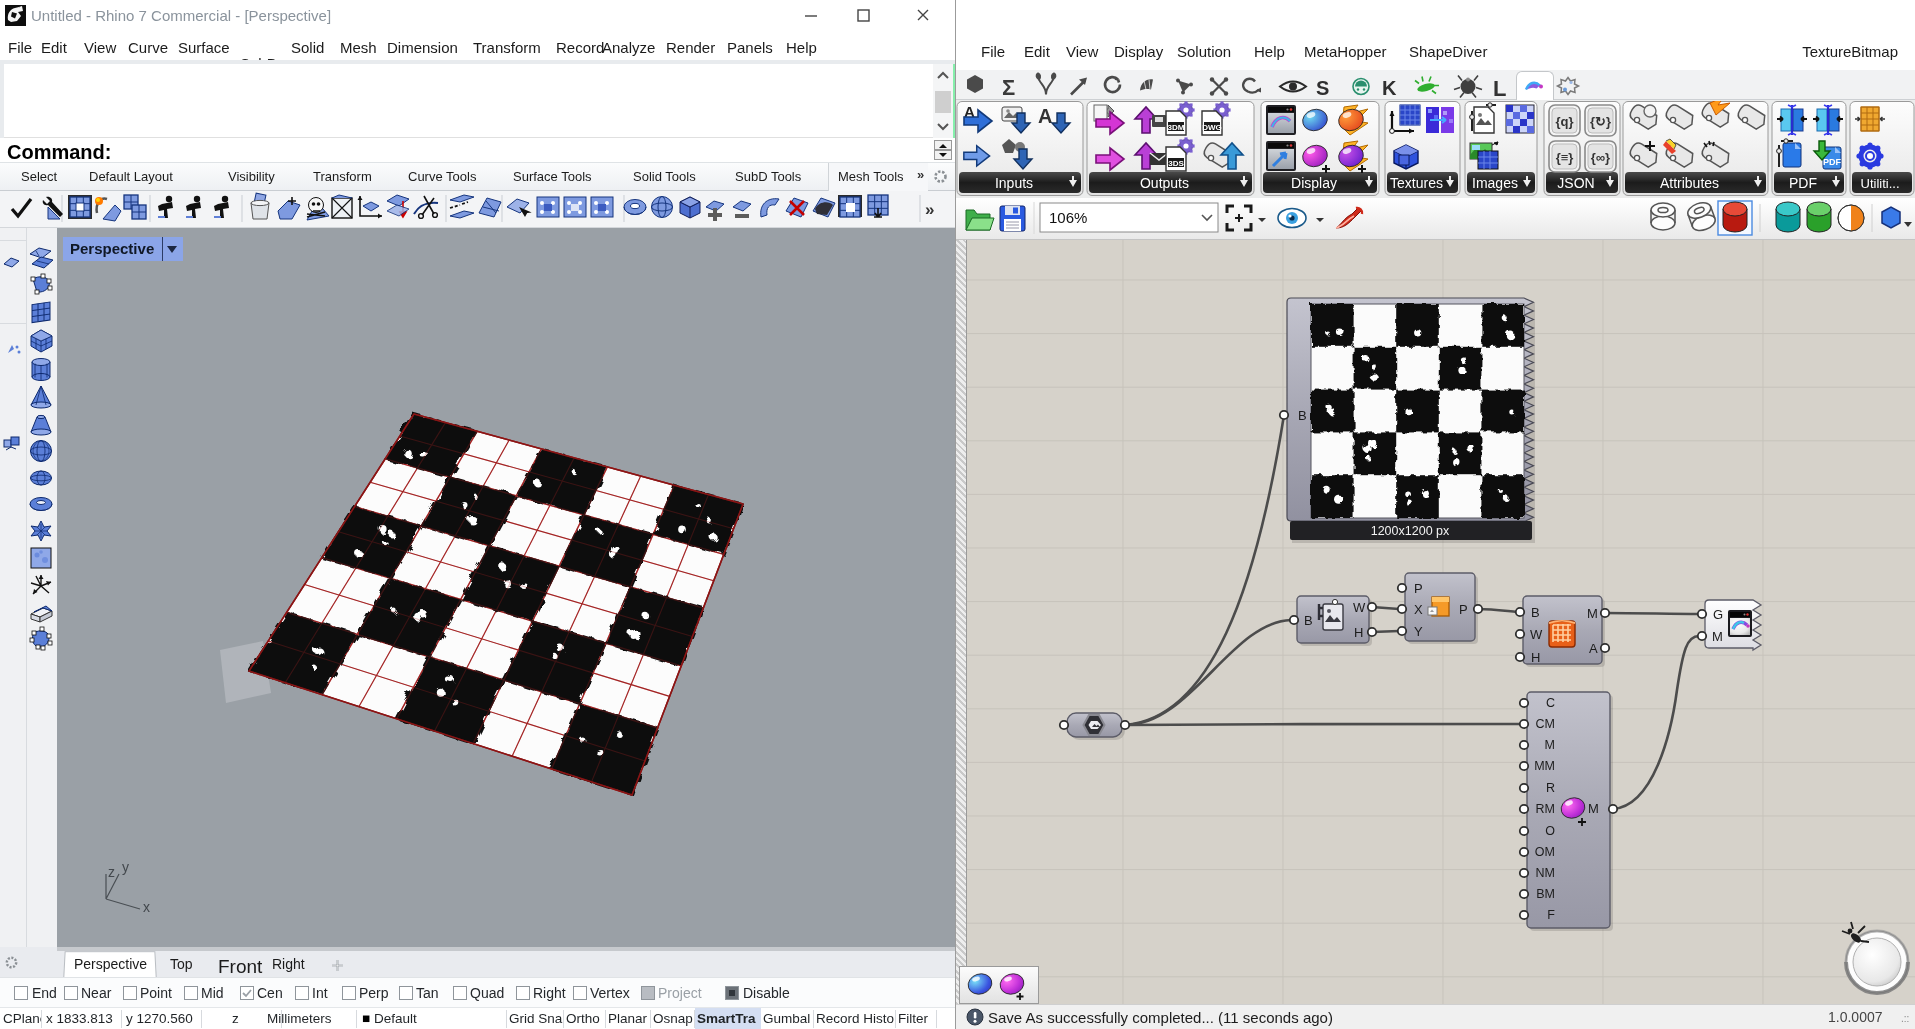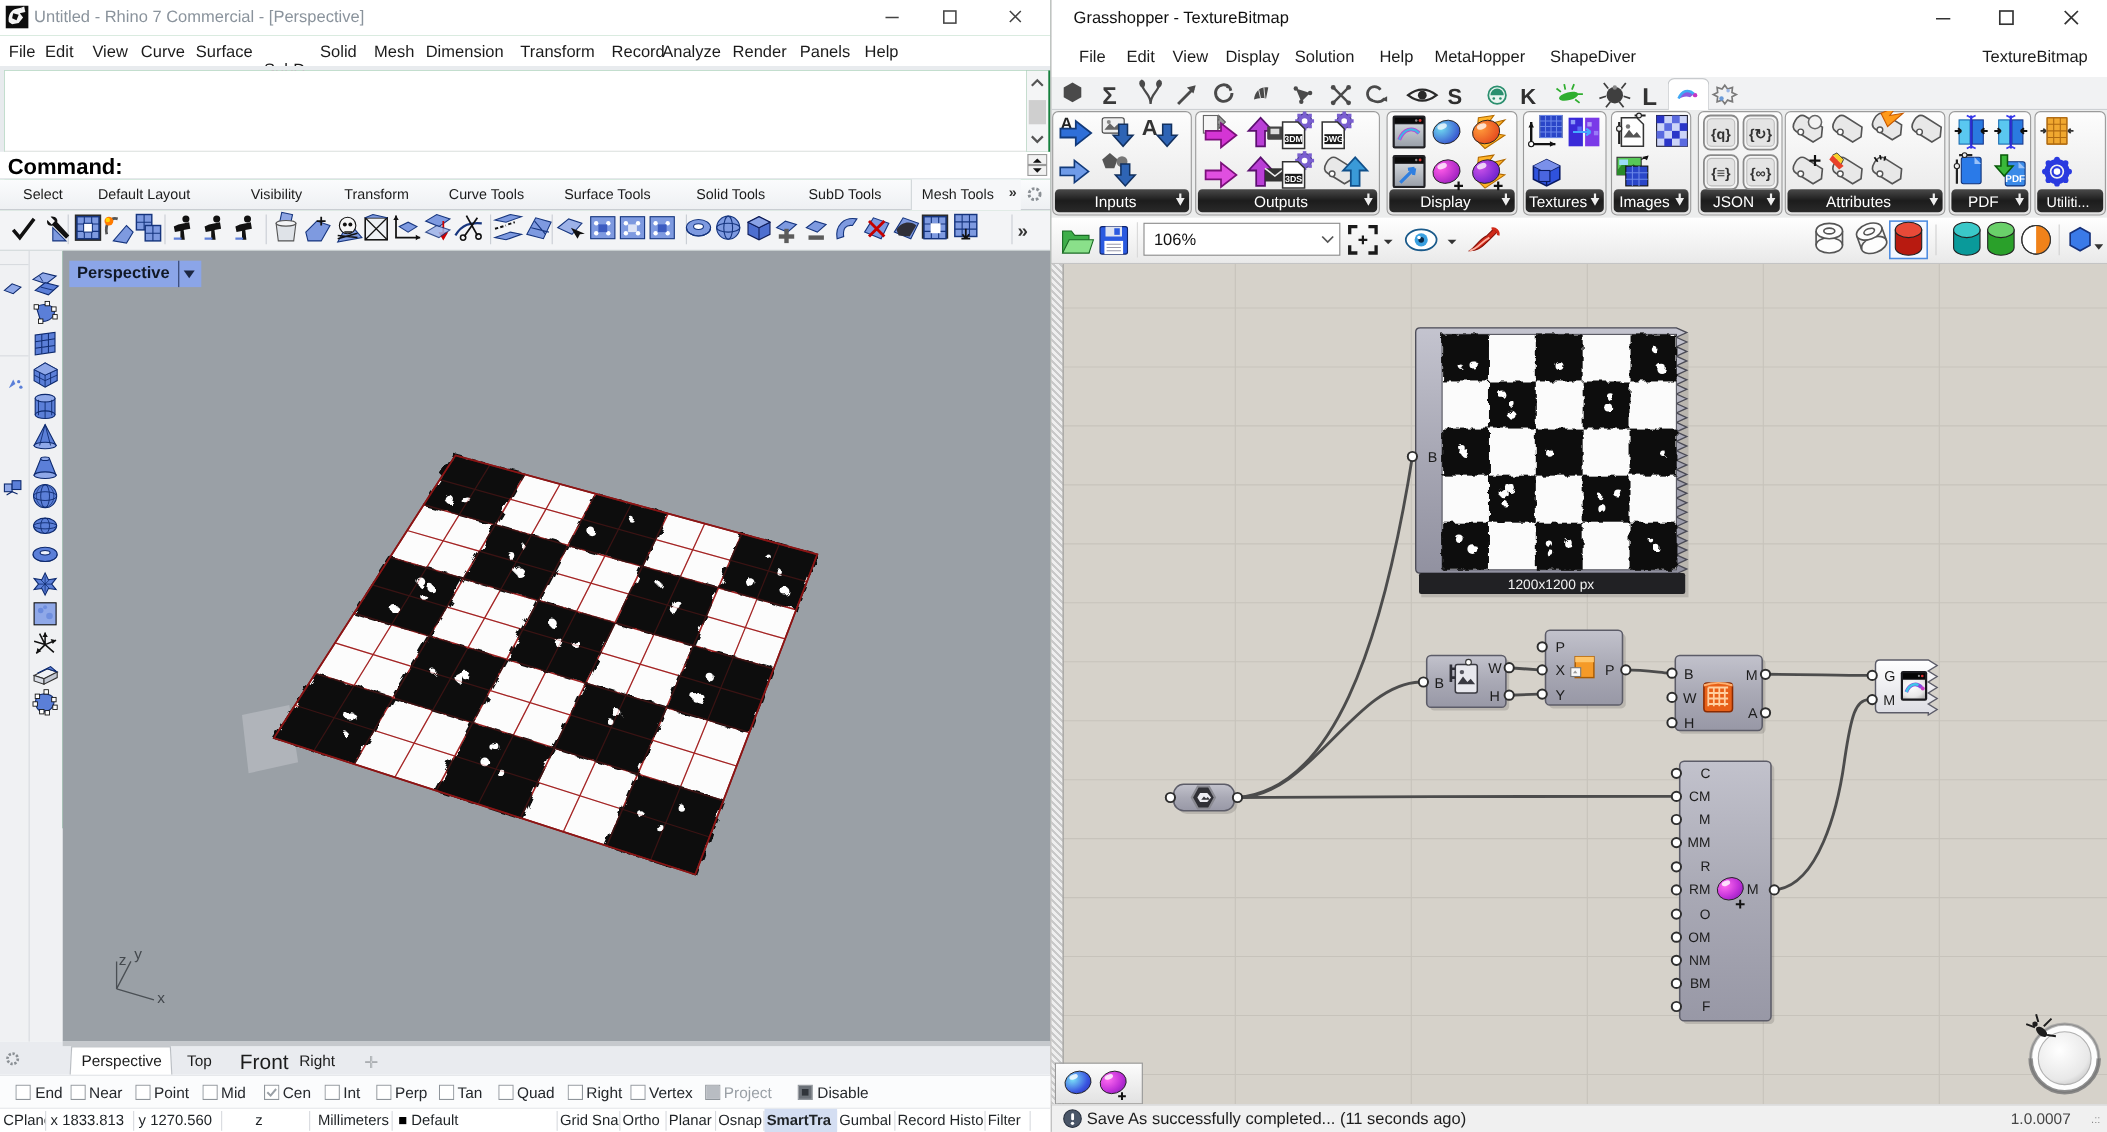--- a/index.html
+++ b/index.html
@@ -1,17 +1,17 @@
 <!DOCTYPE html>
 <html><head><meta charset="utf-8"><style>
 *{margin:0;padding:0;box-sizing:border-box}
 html,body{width:1915px;height:1029px;overflow:hidden;background:#fff;
 font-family:"Liberation Sans",sans-serif;-webkit-font-smoothing:antialiased}
 .abs{position:absolute}
-#rhino{position:absolute;left:0;top:0;width:955px;height:753px;background:#15803d}
+#rhino{position:absolute;left:0;top:0;width:955px;height:753px;background:#86efac}
 #gh{position:absolute;left:955px;top:0;width:960px;height:1029px;background:#fff;border-left:1px solid #9b9b9b}
 .menu span{display:inline-block;margin-right:0;color:#1b1b1b}
 </style></head><body>
 <div id="rhino">
 
 <div class="abs" style="left:0;top:0;width:955px;height:32px;background:#fff">
  <svg class="abs" style="left:5px;top:5px" width="21" height="21" viewBox="0 0 21 21">
         <rect width="21" height="21" fill="#0d0d0d"></rect>
         <path d="M3 15 C2 9 5 4 10 3 L14 2 L18 6 L13 7 L16 11 L12 16 L6 17 Z" fill="#f4f4f4"></path>
         <path d="M7 7 l5 1.5 -2 5 -4 -2 Z" fill="#0d0d0d"></path>
@@ -598,21 +598,21 @@
 <div class="abs" style="left:0;top:1007px;width:955px;height:22px;background:#fff;border-top:1px solid #e4e7ea;font-size:13.5px;color:#1f2326">
       <div class="abs" style="left:41px;top:2px;width:1px;height:18px;background:#d7dade"></div>
       <div class="abs" style="left:3px;top:3px;width:38px;height:16px;overflow:hidden"><span style="font-size:13.5px">CPlane</span></div>
       <div class="abs" style="left:121px;top:2px;width:1px;height:18px;background:#d7dade"></div>
       <span class="abs" style="left:46px;top:3px">x 1833.813</span>
       <div class="abs" style="left:201px;top:2px;width:1px;height:18px;background:#d7dade"></div>
       <span class="abs" style="left:126px;top:3px">y 1270.560</span>
       <div class="abs" style="left:281px;top:2px;width:1px;height:18px;background:#d7dade"></div>
       <span class="abs" style="left:232px;top:3px">z</span>
       <div class="abs" style="left:356px;top:2px;width:1px;height:18px;background:#d7dade"></div>
-      <span class="abs" style="left:289px;top:3px">Millimeters</span>
+      <span class="abs" style="left:267px;top:3px">Millimeters</span>
       <div class="abs" style="left:506px;top:2px;width:1px;height:18px;background:#d7dade"></div>
       <span class="abs" style="left:362px;top:3px"><span style="color:#000">■</span> Default</span>
       <div class="abs" style="left:563px;top:2px;width:1px;height:18px;background:#d7dade"></div>
       <span class="abs" style="left:509px;top:3px">Grid Sna</span>
       <div class="abs" style="left:605px;top:2px;width:1px;height:18px;background:#d7dade"></div>
       <span class="abs" style="left:566px;top:3px">Ortho</span>
       <div class="abs" style="left:650px;top:2px;width:1px;height:18px;background:#d7dade"></div>
       <span class="abs" style="left:608px;top:3px">Planar</span>
       <div class="abs" style="left:694px;top:2px;width:1px;height:18px;background:#d7dade"></div>
       <span class="abs" style="left:653px;top:3px">Osnap</span>
@@ -623,28 +623,20 @@
       <span class="abs" style="left:763px;top:3px">Gumbal</span>
       <div class="abs" style="left:895px;top:2px;width:1px;height:18px;background:#d7dade"></div>
       <span class="abs" style="left:816px;top:3px">Record Histo</span>
       <div class="abs" style="left:936px;top:2px;width:1px;height:18px;background:#d7dade"></div>
       <span class="abs" style="left:898px;top:3px">Filter</span>
     </div>
 
 </div>
 <div id="gh">
 
-<div class="abs" style="left:0;top:0;width:960px;height:33px;background:#fff">
- <span class="abs" style="left:20px;top:8px;font-size:15px;color:#101010">Grasshopper - TextureBitmap</span>
- <svg class="abs" style="left:790px;top:0" width="170" height="30" viewBox="0 0 170 30">
-  <line x1="14" y1="17" x2="27" y2="17" stroke="#333" stroke-width="1.5"></line>
-  <rect x="72" y="10" width="12" height="12" fill="none" stroke="#333" stroke-width="1.5"></rect>
-  <path d="M131 10 L143 22 M143 10 L131 22" stroke="#333" stroke-width="1.6"></path>
- </svg>
-</div>
 <div class="abs menu" style="left:0;top:33px;width:960px;height:37px;background:#fff;font-size:15px">
       <span class="abs" style="left:25px;top:10px">File</span>
       <span class="abs" style="left:68px;top:10px">Edit</span>
       <span class="abs" style="left:110px;top:10px">View</span>
       <span class="abs" style="left:158px;top:10px">Display</span>
       <span class="abs" style="left:221px;top:10px">Solution</span>
       <span class="abs" style="left:298px;top:10px">Help</span>
       <span class="abs" style="left:348px;top:10px">MetaHopper</span>
       <span class="abs" style="left:453px;top:10px">ShapeDiver</span>
  <span class="abs" style="right:18px;top:10px">TextureBitmap</span>

